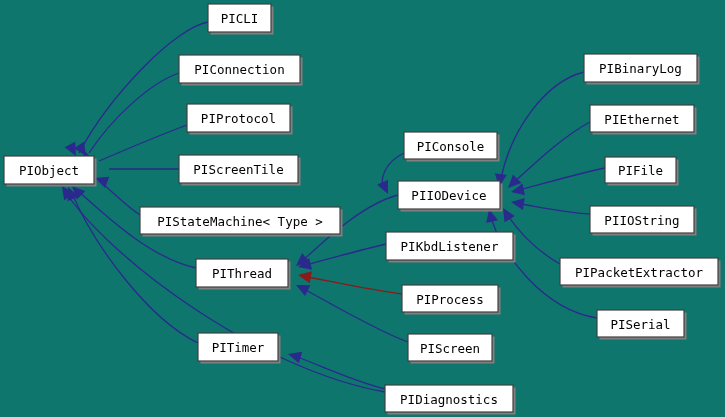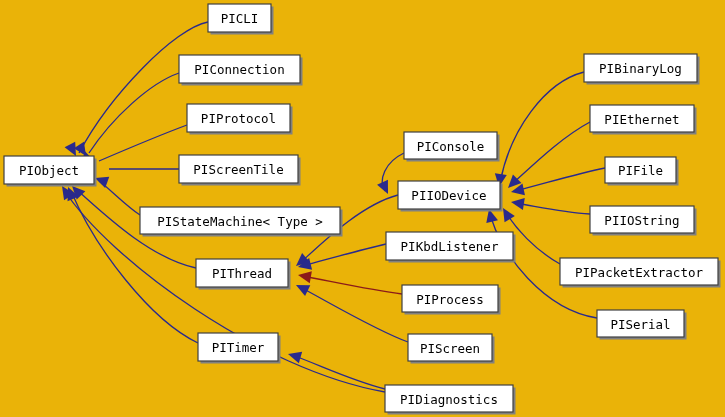--- a/index.html
+++ b/index.html
@@ -11,21 +11,21 @@
   body {
     width: 725px;
     height: 417px;
     overflow: hidden;
     font-family: "DejaVu Sans Mono", "Liberation Mono", monospace;
   }
   #diagram-root {
     position: relative;
     width: 725px;
     height: 417px;
-    background: #eab308;
+    background: #0f766e;
   }
   svg.graph-layer {
     position: absolute;
     left: 0;
     top: 0;
     width: 725px;
     height: 417px;
   }
   .node-rect {
     fill: #ffffff;

